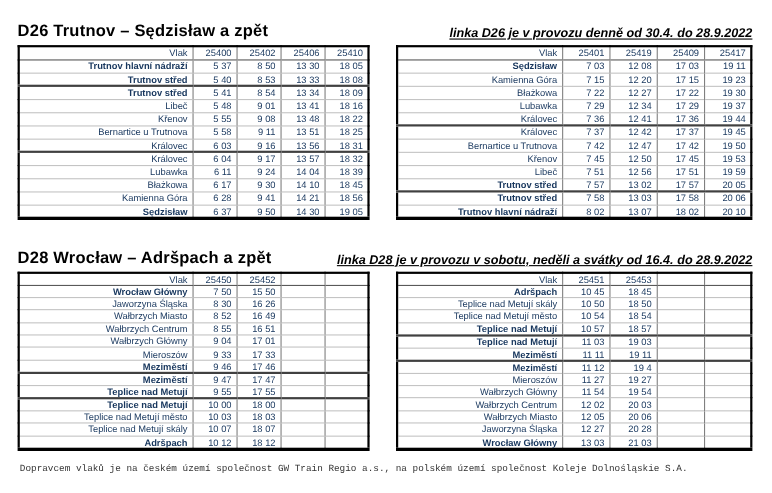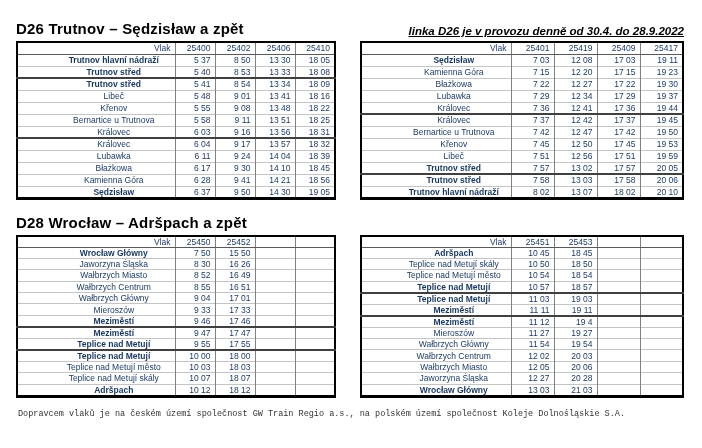--- a/index.html
+++ b/index.html
@@ -48,34 +48,34 @@
     height: 12px;
     padding: 0 4px;
     white-space: nowrap;
     overflow: hidden;
     font-weight: normal;
     color: #17365D;
   }
   .sec2 th, .sec2 td { height: 11.4px; }
   th { border-bottom: 1px solid #595959; text-align: right; }
   td.time, th.time { text-align: right; border-left: 1px solid #808080; }
-  td.station { text-align: center; padding-left: 39px; }
+  td.station { text-align: right; padding-left: 39px; }
   th.station { text-align: right; }
   tbody td { border-top: 1px solid #c4c4c4; }
   tbody tr:first-child td { border-top: none; }
   tbody tr.segment td { border-top: 2px solid #404040; }
   tbody tr.bold td.station { font-weight: bold; }
   .footer {
     font-size: 8.5px;
     color: #333333;
     margin-top: 11px;
     padding-left: 2px;
     font-family: Liberation Mono, monospace;
   }
-  .sec2 { margin-top: 14px; }
+  .sec2 { margin-top: 26px; }
 </style>
 </head>
 <body>
 
 <div class="page">
 
   <div class="section sec1">
     <div class="sec-head">
       <div class="line-title">D26 Trutnov – Sędzisław a zpět</div>
       <div class="service-note">linka D26 je v provozu denně od 30.4. do 28.9.2022</div>
@@ -274,20 +274,21 @@
               <td class="time">20 10</td>
             </tr>
           </tbody>
         </table>
     </div>
   </div>
 
   <div class="section sec2">
     <div class="sec-head">
       <div class="line-title">D28 Wrocław – Adršpach a zpět</div>
+      <div class="service-note">linka D28 je v provozu v sobotu, neděli a svátky od 16.4. do 28.9.2022</div>
     </div>
     <div class="tables">
       <table class="tt tbl-left">
           <thead>
             <tr>
               <th class="station">Vlak</th>
               <th class="time">25450</th>
               <th class="time">25452</th>
               <th class="time"></th>
               <th class="time"></th>

